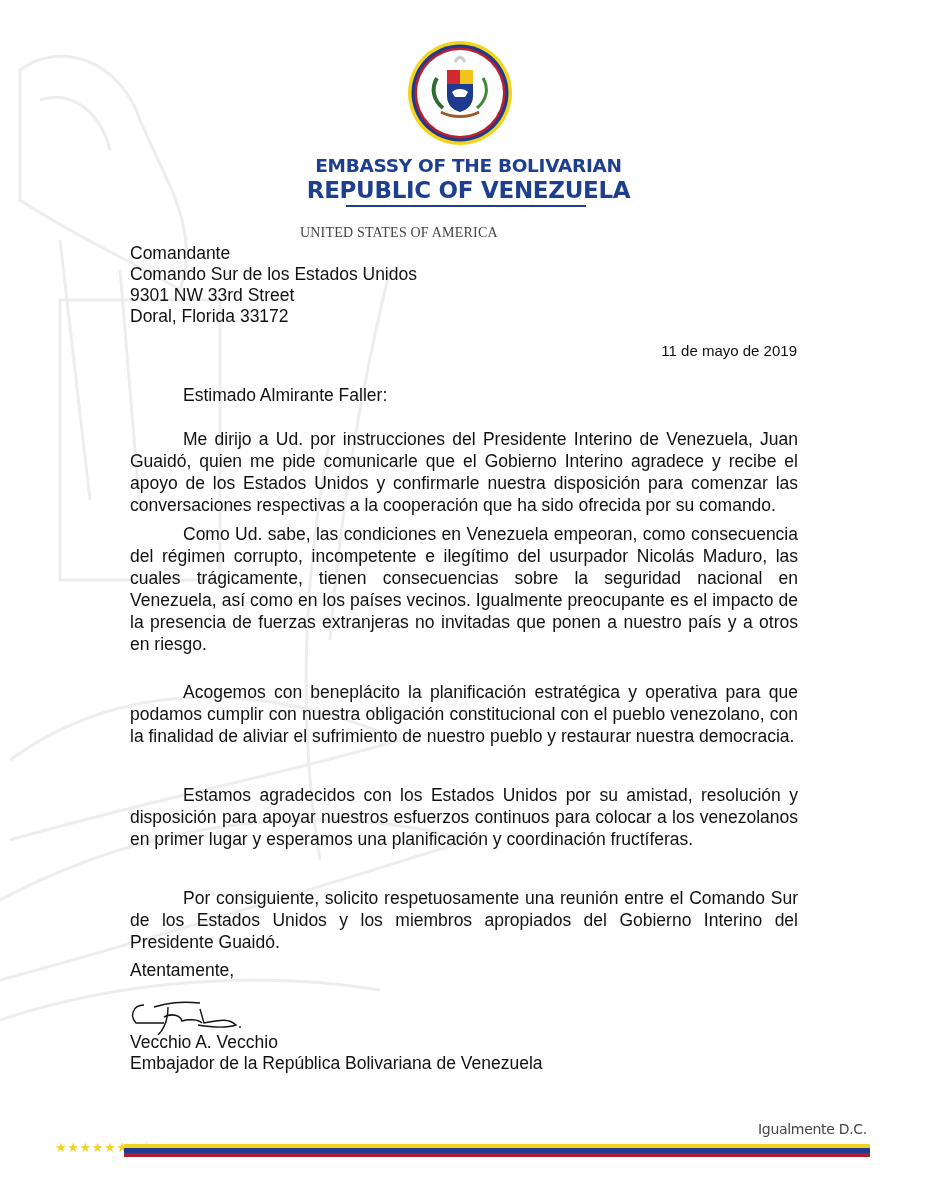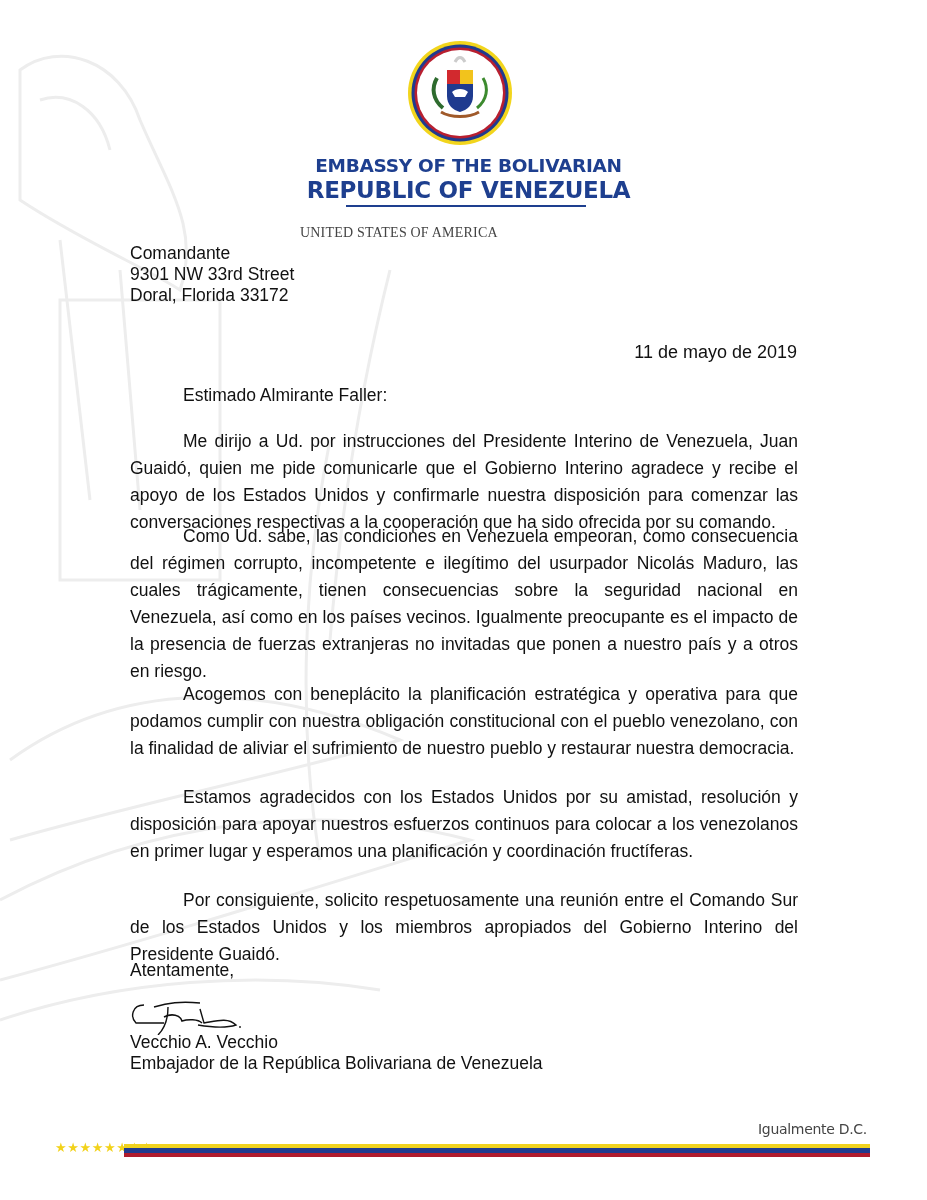--- a/index.html
+++ b/index.html
@@ -36,25 +36,25 @@
       position: absolute; left: 300px; top: 209px; width: 337px;
       text-align: left; font-family: Liberation Serif, serif;
       font-size: 14px; color: #444; letter-spacing: 0.2px; margin-top: 16px;
     }
     .letter {
       position: absolute; left: 130px; width: 670px;
       font-size: 17.5px; line-height: 21px;
     }
     .address { top: 243px; }
     .address div { white-space: nowrap; }
-    .date { position: absolute; top: 342px; right: 130px; font-size: 18px; }
+    .date { position: absolute; top: 342px; right: 130px; font-size: 15px; }
     .salutation { position: absolute; top: 385px; left: 183px; font-size: 17.5px; }
     .para {
       position: absolute; left: 130px; width: 668px;
-      font-size: 17.5px; line-height: 27px;
+      font-size: 17.5px; line-height: 22px;
       text-align: justify; text-indent: 53px;
     }
     .p1 { top: 428px; }
     .p2 { top: 523px; }
     .p3 { top: 681px; }
     .p4 { top: 784px; }
     .p5 { top: 887px; }
     .closing { position: absolute; left: 130px; top: 960px; font-size: 17.5px; }
     .signature { position: absolute; left: 128px; top: 995px; width: 120px; height: 40px; }
     .signer { position: absolute; left: 130px; top: 1032px; font-size: 17.5px; line-height: 21px; }
@@ -108,20 +108,21 @@
 
 <div class="embassy-title">
   <span class="l1">EMBASSY OF THE BOLIVARIAN</span>
   <span class="l2">REPUBLIC OF VENEZUELA</span>
 </div>
 <div class="title-rule"></div>
 <div class="embassy-sub">UNITED STATES OF AMERICA</div>
 
 <div class="letter address">
   <div>Comandante</div>
+  <div>Comando Sur de los Estados Unidos</div>
   <div>9301 NW 33rd Street</div>
   <div>Doral, Florida 33172</div>
 </div>
 
 <div class="date">11 de mayo de 2019</div>
 <div class="salutation">Estimado Almirante Faller:</div>
 
 <div class="para p1">Me dirijo a Ud. por instrucciones del Presidente Interino de Venezuela, Juan Guaidó, quien me pide comunicarle que el Gobierno Interino agradece y recibe el apoyo de los Estados Unidos y confirmarle nuestra disposición para comenzar las conversaciones respectivas a la cooperación que ha sido ofrecida por su comando.</div>
 <div class="para p2">Como Ud. sabe, las condiciones en Venezuela empeoran, como consecuencia del régimen corrupto, incompetente e ilegítimo del usurpador Nicolás Maduro, las cuales trágicamente, tienen consecuencias sobre la seguridad nacional en Venezuela, así como en los países vecinos. Igualmente preocupante es el impacto de la presencia de fuerzas extranjeras no invitadas que ponen a nuestro país y a otros en riesgo.</div>
 <div class="para p3">Acogemos con beneplácito la planificación estratégica y operativa para que podamos cumplir con nuestra obligación constitucional con el pueblo venezolano, con la finalidad de aliviar el sufrimiento de nuestro pueblo y restaurar nuestra democracia.</div>

